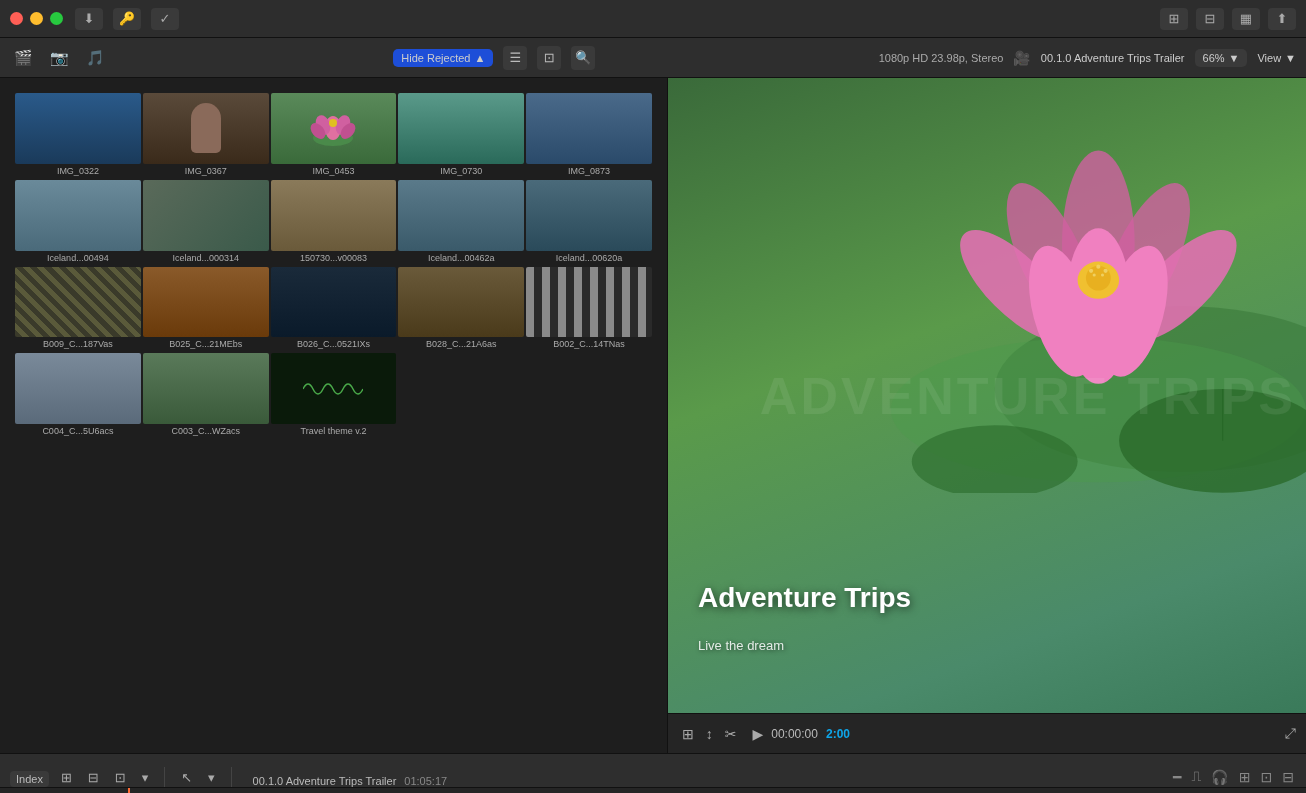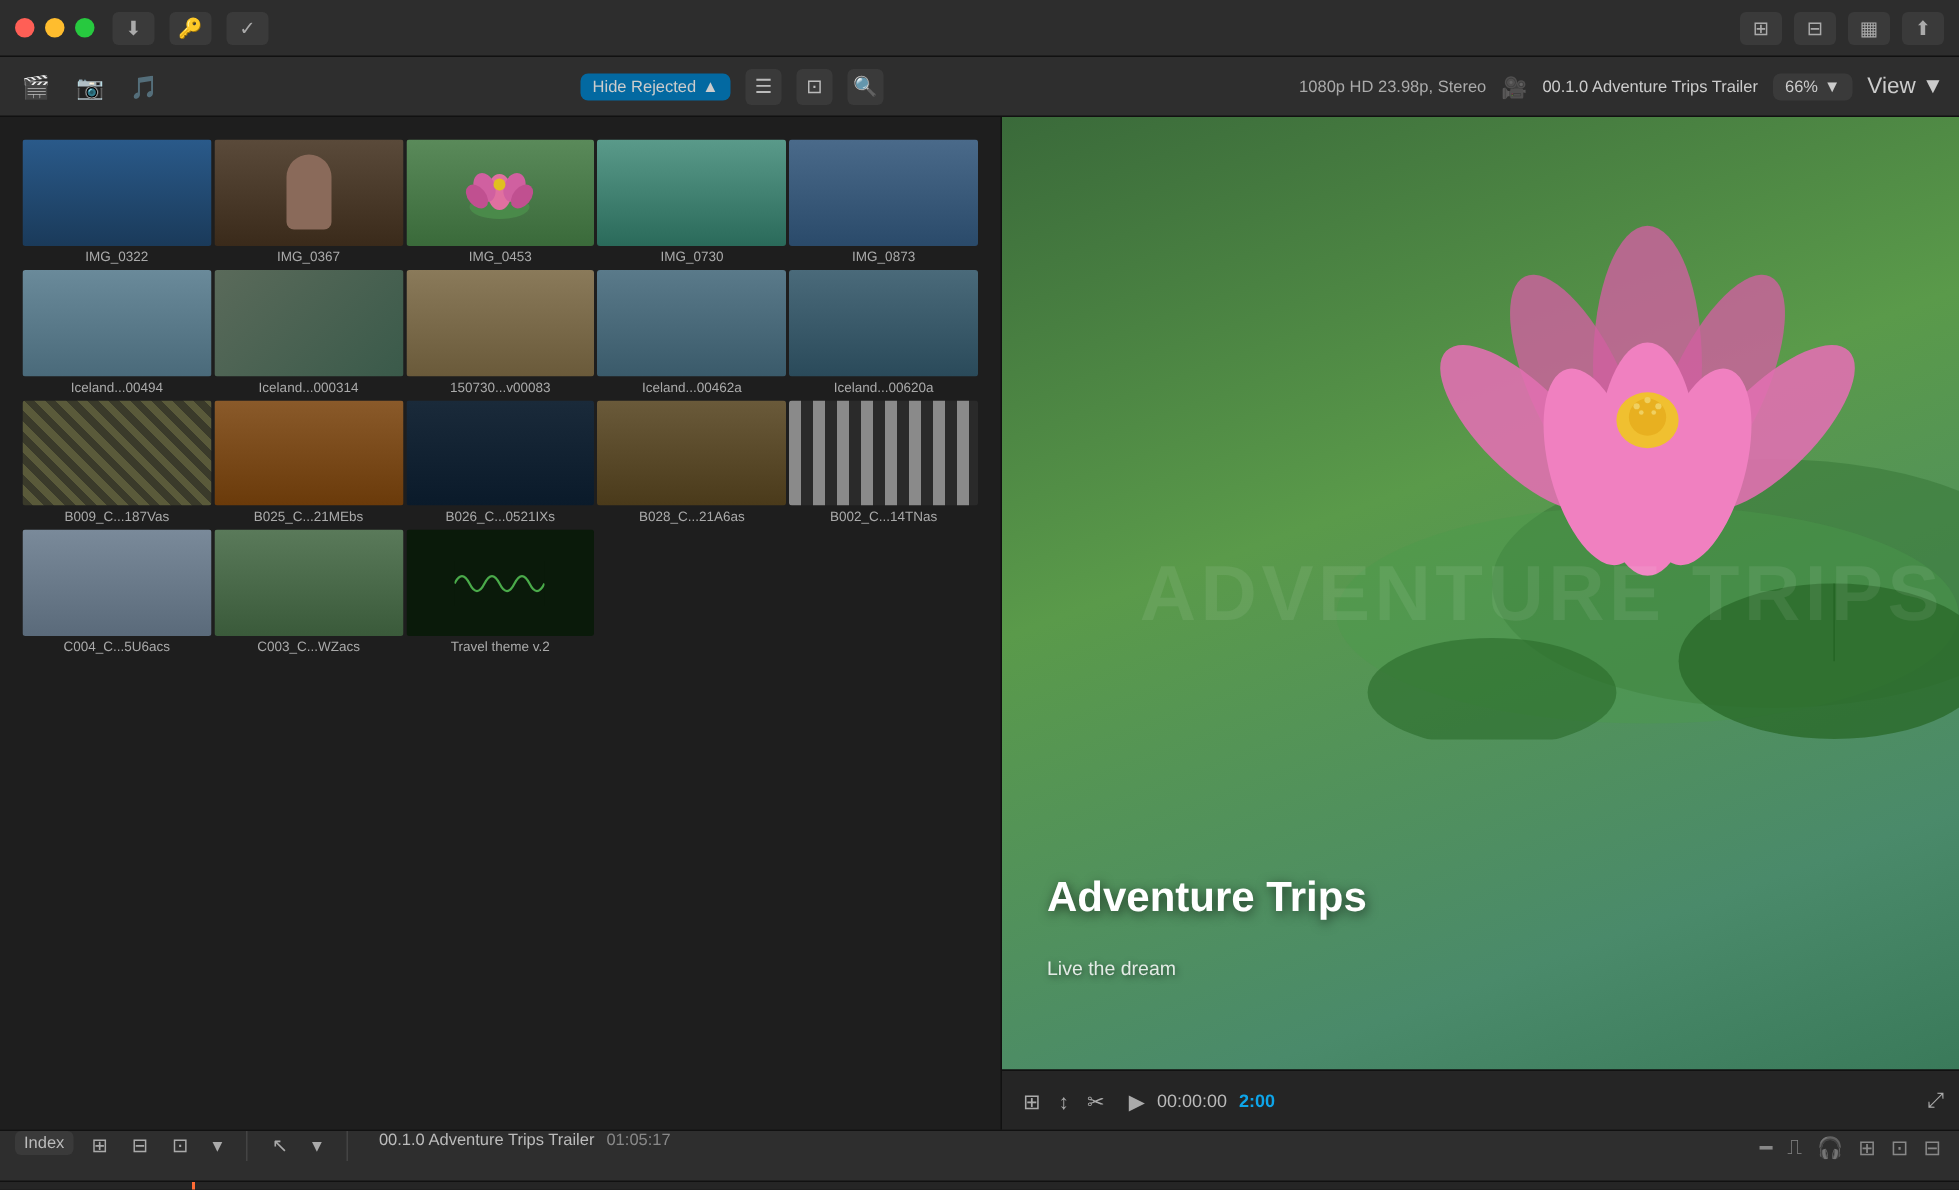--- a/index.html
+++ b/index.html
@@ -91,21 +91,21 @@
       flex: 1;
       display: flex;
       justify-content: center;
       align-items: center;
       gap: 10px;
     }
     .hide-rejected-btn {
       display: flex;
       align-items: center;
       gap: 4px;
-      background: #0369a1;
+      background: #1d4ed8;
       border-radius: 5px;
       padding: 3px 8px;
       color: #ccc;
       font-size: 11px;
       cursor: pointer;
     }
     .toolbar-btn-icon {
       width: 24px;
       height: 24px;
       border-radius: 4px;
@@ -144,21 +144,21 @@
       padding: 3px 8px;
       color: #ccc;
       font-size: 11px;
       cursor: pointer;
     }
     .view-btn {
       display: flex;
       align-items: center;
       gap: 4px;
       color: #ccc;
-      font-size: 15px;
+      font-size: 11px;
       cursor: pointer;
     }
 
     
     .main-content {
       display: flex;
       height: calc(793px - 38px - 40px - 40px);
     }
 
     
@@ -255,21 +255,21 @@
     
     .timeline-area {
       height: 360px;
       background: #1a1a1a;
       border-top: 1px solid #111;
     }
     .timeline-toolbar {
       height: 34px;
       background: #2e2e2e;
       display: flex;
-      align-items: flex-start;
+      align-items: flex-end;
       padding: 0 10px;
       gap: 8px;
       border-bottom: 1px solid #111;
     }
     .timeline-toolbar-btn {
       display: flex;
       align-items: center;
       gap: 4px;
       color: #bbb;
       font-size: 11px;

